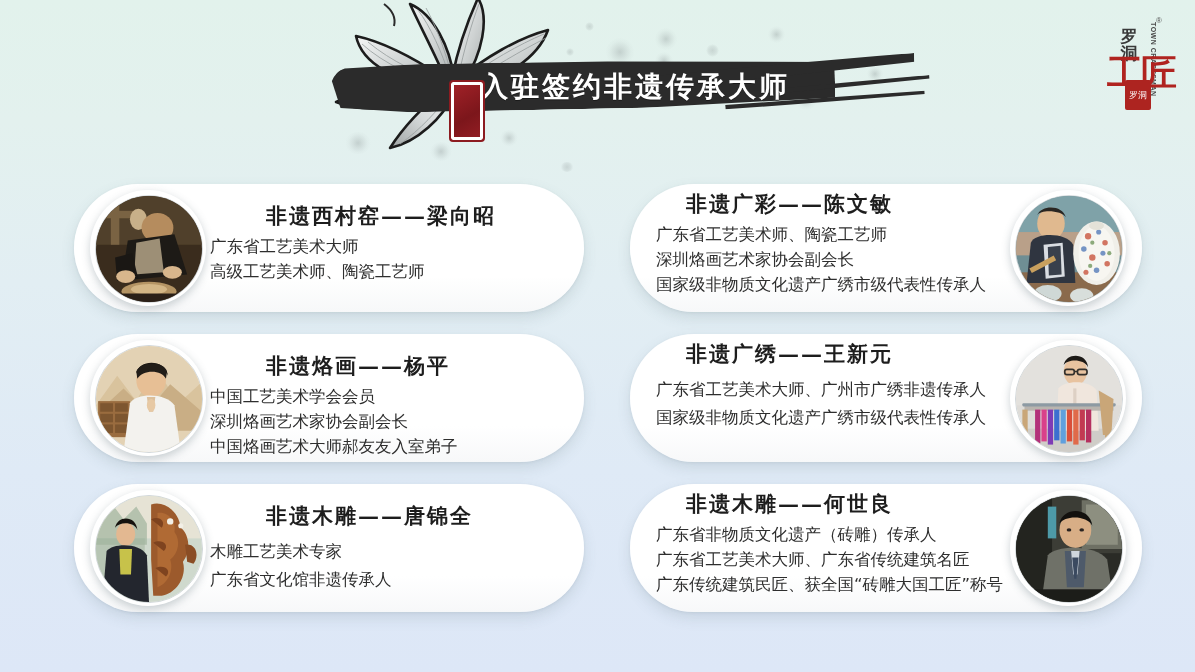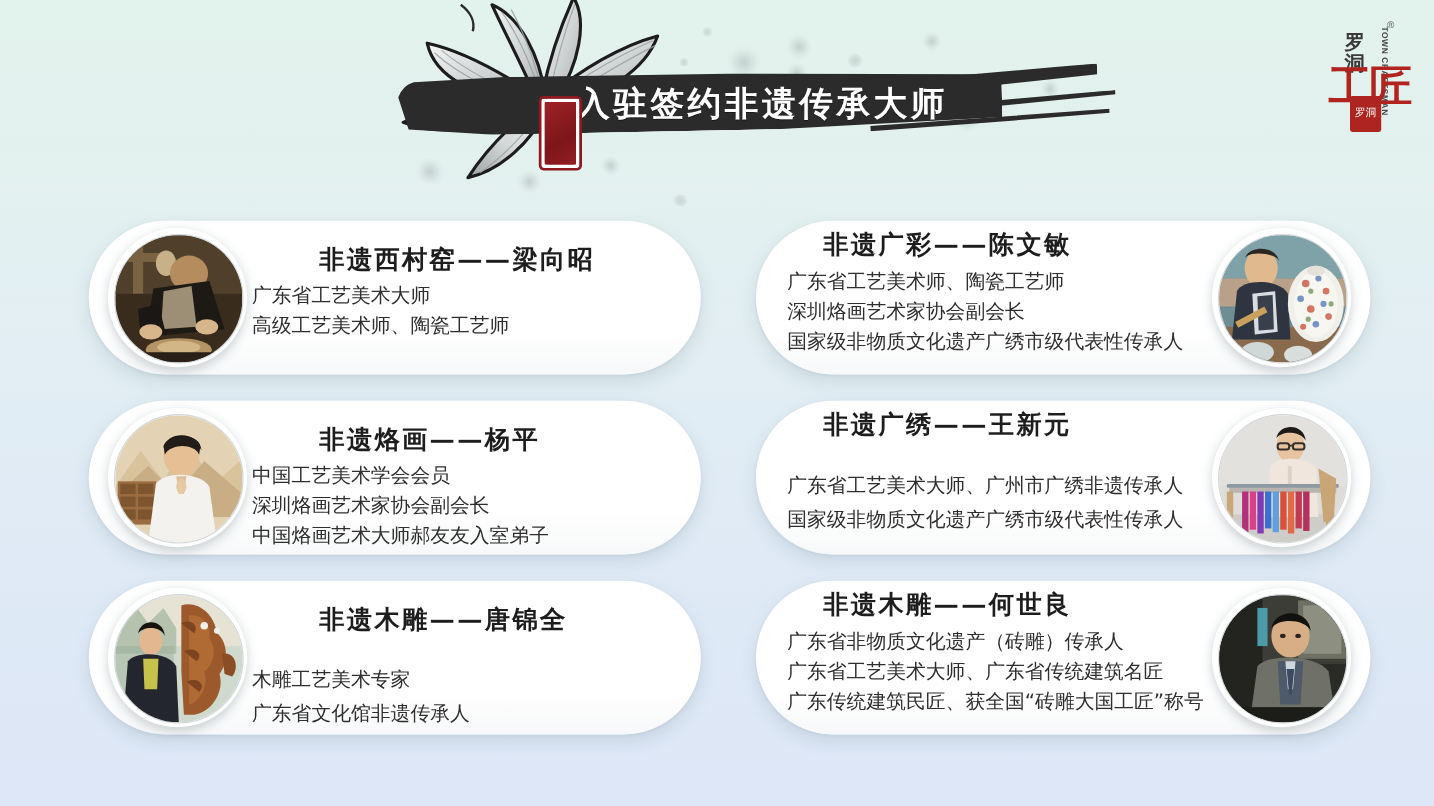--- a/index.html
+++ b/index.html
@@ -122,21 +122,21 @@
      white-space:nowrap;
   }
   .card.left .card-title{margin-top:18px;padding-left:56px;}
   .card.right .card-title{margin-top:6px;padding-left:30px;}
 
   .card-lines{margin-top:4px;}
   .card-lines .ln{
      font-size:16.5px;line-height:25px;color:#2e2e2e;white-space:nowrap;
      font-family:"DejaVu Sans","Liberation Sans",sans-serif;
   }
-  .card.lines2 .card-lines{margin-top:23px;}
+  .card.lines2 .card-lines{margin-top:8px;}
   .card.lines2 .ln{line-height:28px;}
 
   
   .ph{position:absolute;inset:0;}
 </style>
 </head>
 <body>
 
 <div class="bubbles">
   <div class="bubble ring" style="left:606px;top:38px;width:28px;height:28px;"></div>

